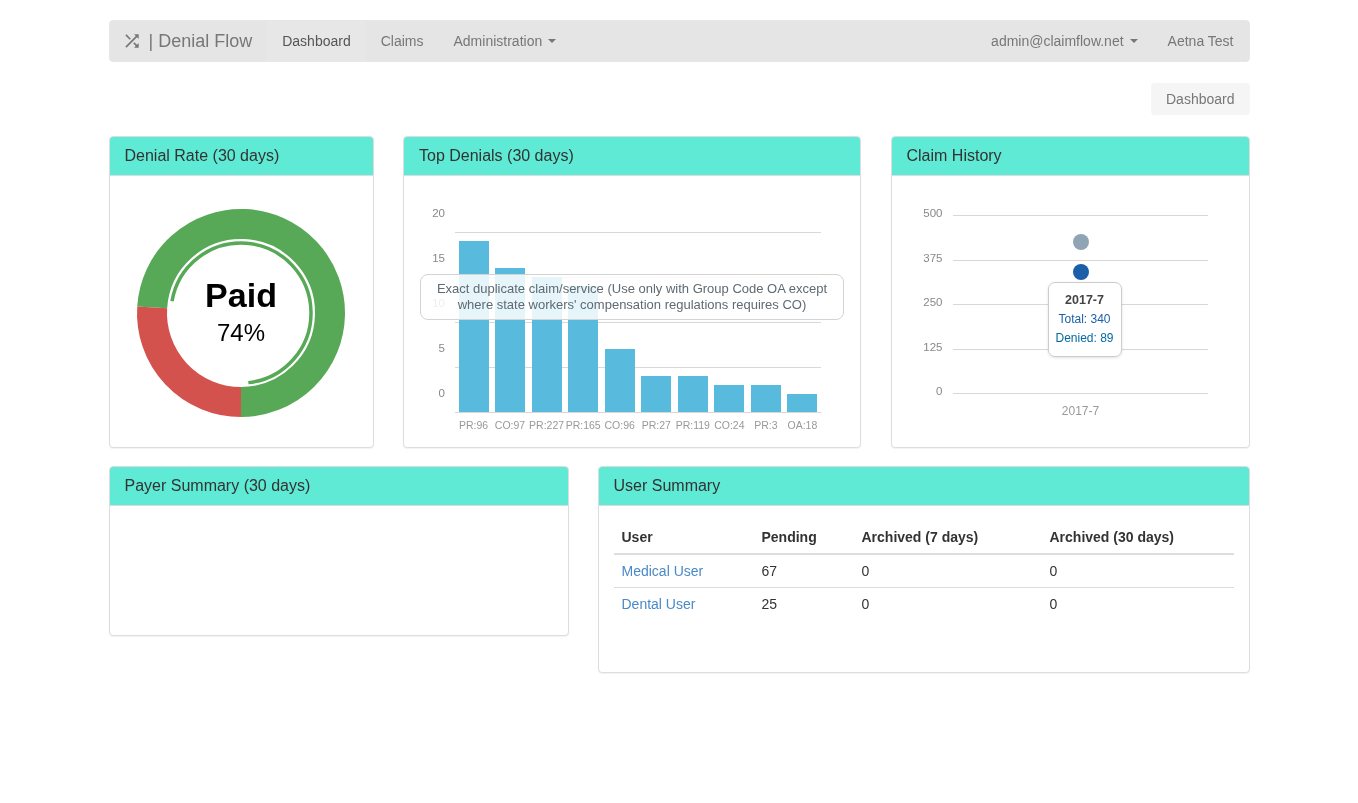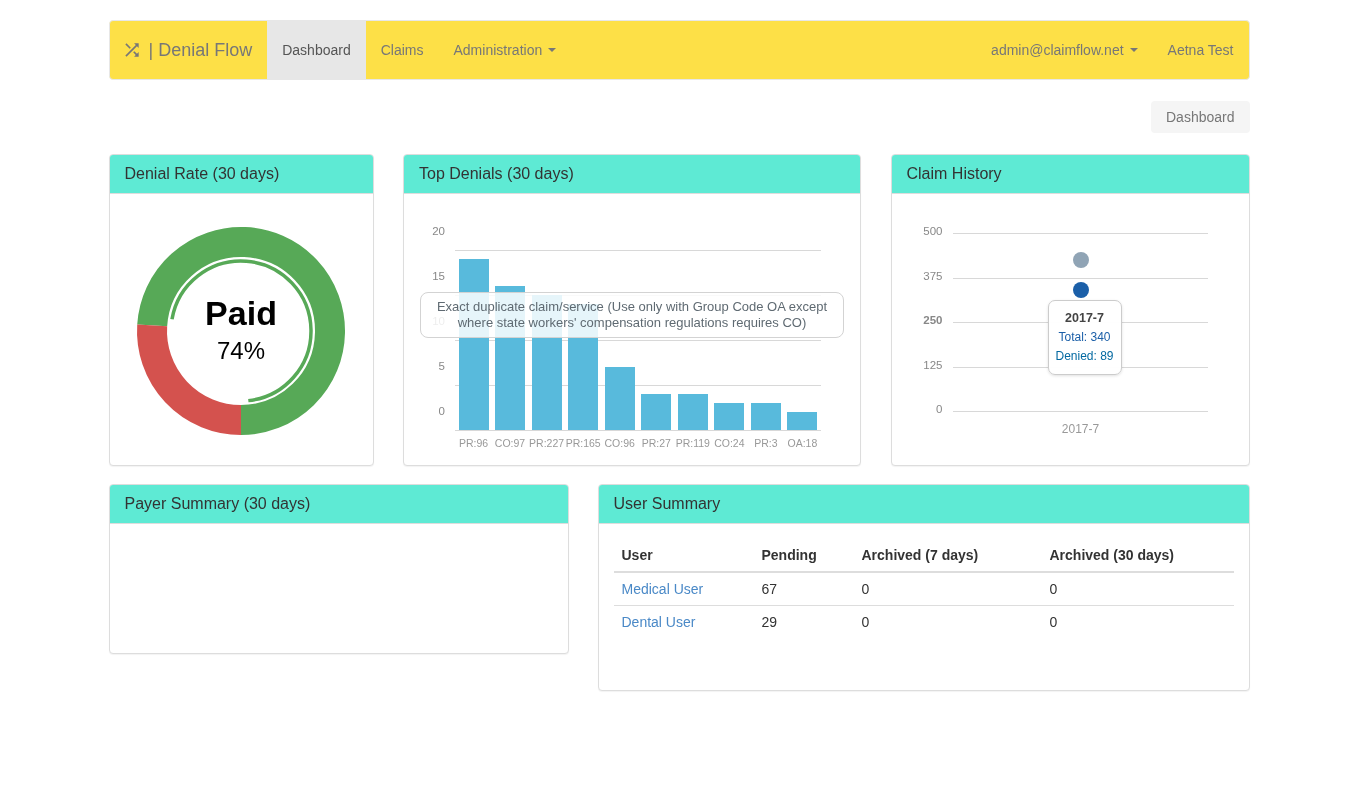--- a/index.html
+++ b/index.html
@@ -1,21 +1,21 @@
 <!DOCTYPE html>
 <html><head>
 <meta charset="utf-8">
 <style>
   * { box-sizing: border-box; margin: 0; padding: 0; }
   html, body { background: #fff; font-family: "Liberation Sans", sans-serif; color: #333; }
   body { width: 1358px; height: 803px; overflow: hidden; }
   .container { width: 1141px; margin: 0 auto; }
 
   
-  .navbar { margin-top: 20px; height: 60px; background: #fde047; border: 1px solid #e7e7e7;
+  .navbar { margin-top: 20px; height: 42px; background: #e5e5e5; border: 1px solid #e7e7e7;
             border-radius: 4px; display: flex; align-items: stretch; }
   .brand { display: flex; align-items: center; gap: 7px; padding: 0 15px 0 12px;
            font-size: 18px; color: #777; cursor: pointer; }
   .nav { display: flex; }
   .nav-item { display: flex; align-items: center; padding: 0 15px; font-size: 14px;
               color: #777; cursor: pointer; }
   .nav-item.active { background: #e7e7e7; color: #555; }
   .nav-right { margin-left: auto; display: flex; }
   .caret { display: inline-block; width: 0; height: 0; border-top: 4px solid #777;
            border-left: 4px solid transparent; border-right: 4px solid transparent;
@@ -215,21 +215,21 @@
             <div class="dot" style="top: 56.96px; background: rgb(27, 95, 168);"></div>
           </div>
         <div class="ch-tooltip">
           <div class="ch-tt-title">2017-7</div>
           <div class="ch-tt-total">Total: 340</div>
           <div class="ch-tt-denied">Denied: 89</div>
         </div>
         <div class="ch-xtick">2017-7</div>
       <div class="ytick ch-ytick" style="top: 209px;">0</div>
           <div class="ytick ch-ytick" style="top: 164.5px;">125</div>
-          <div class="ytick ch-ytick" style="top: 120px; font-weight: bold;">250</div>
+          <div class="ytick ch-ytick" style="top: 120px;">250</div>
           <div class="ytick ch-ytick" style="top: 75.5px;">375</div>
           <div class="ytick ch-ytick" style="top: 31px;">500</div>
         </div>
     </div>
   </div>
 
   <div class="row2">
 
     <div class="panel p-payer">
       <div class="panel-heading">Payer Summary (30 days)</div>
@@ -249,21 +249,21 @@
           </thead>
           <tbody>
             <tr>
               <td><span class="link">Medical User</span></td>
               <td>67</td>
               <td>0</td>
               <td>0</td>
             </tr>
             <tr>
               <td><span class="link">Dental User</span></td>
-              <td>29</td>
+              <td>25</td>
               <td>0</td>
               <td>0</td>
             </tr>
           </tbody>
         </table>
       </div>
     </div>
   </div>
 
 </div>

